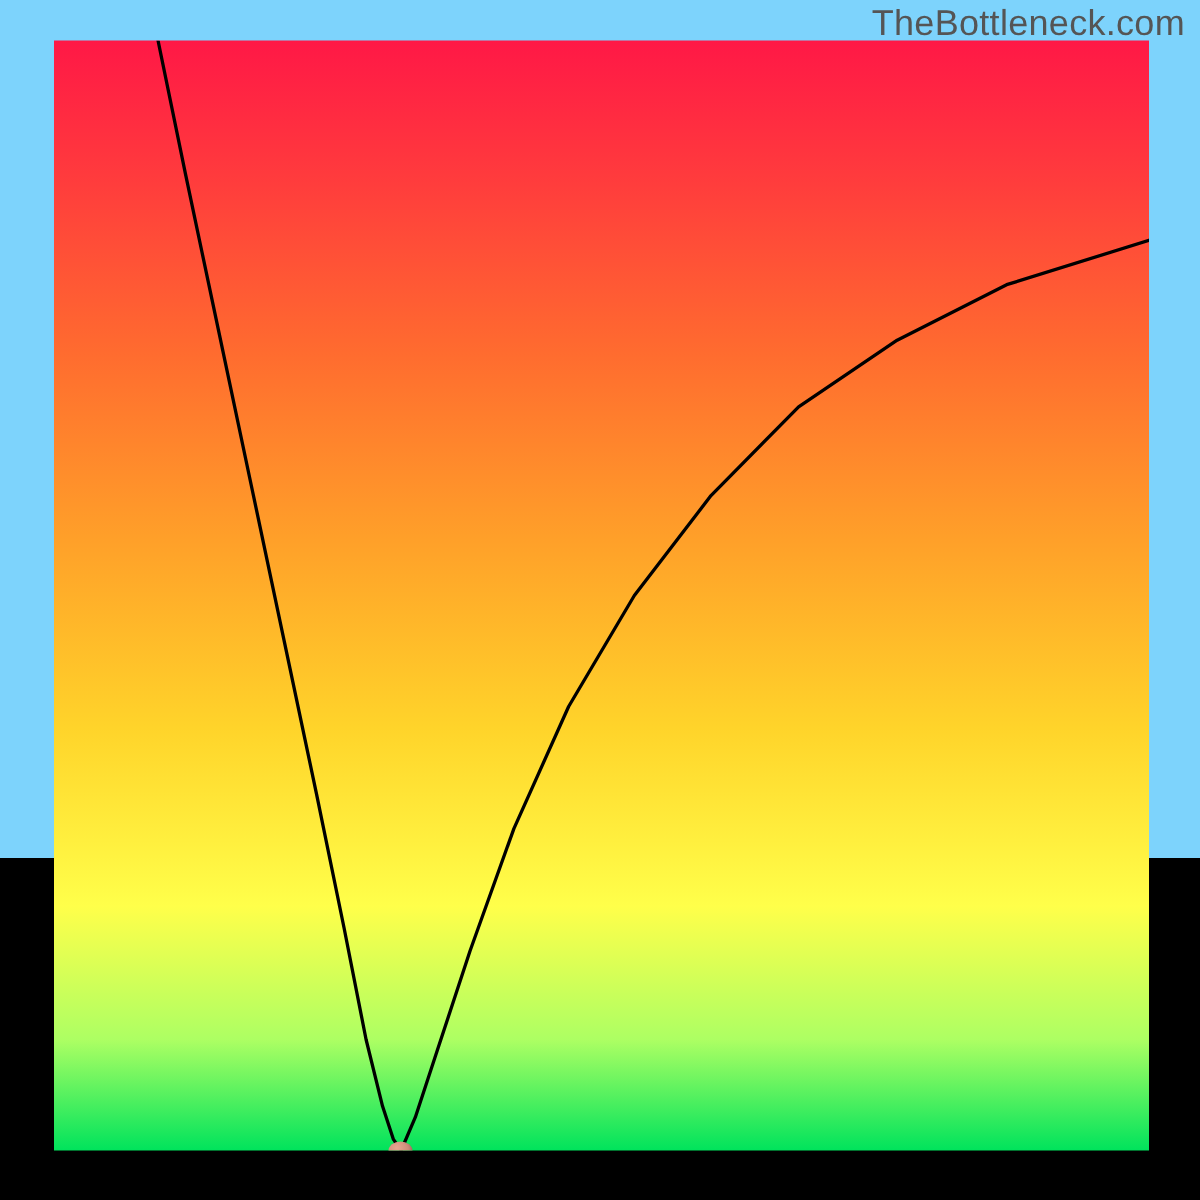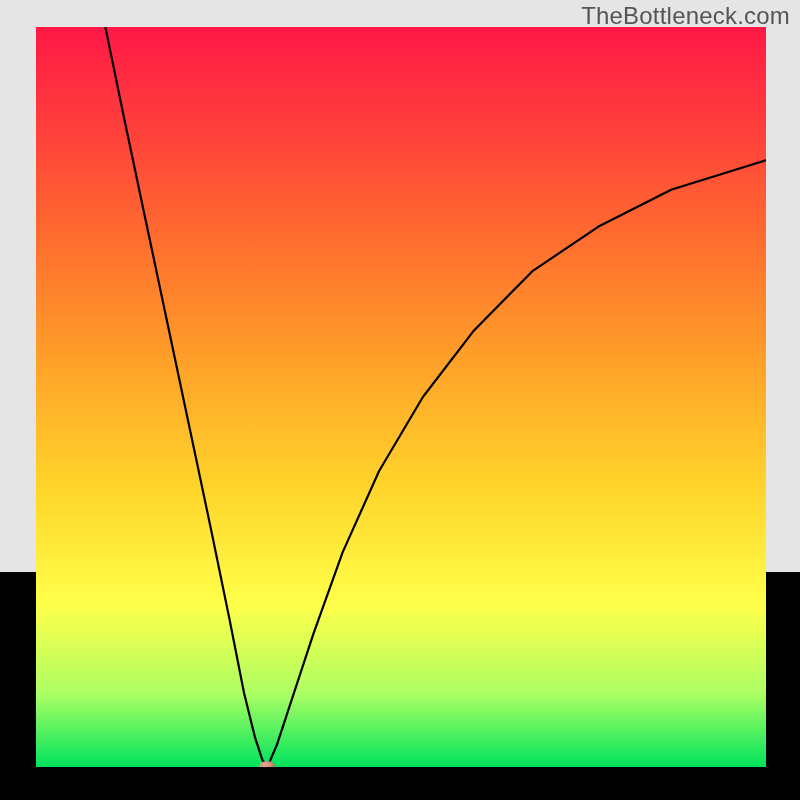--- a/index.html
+++ b/index.html
@@ -6,21 +6,21 @@
     margin: 0;
     padding: 0;
     width: 800px;
     height: 800px;
     overflow: hidden;
     background: #000;
   }
   .outer {
     width: 800px;
     height: 572px;
-    background: #e5e5e5;
+    background: #7dd3fc;
     position: relative;
   }
   .watermark {
     position: absolute;
     top: 2px;
     right: 10px;
     font-family: Arial, Helvetica, sans-serif;
     font-size: 24px;
     font-weight: 500;
     color: #555;

